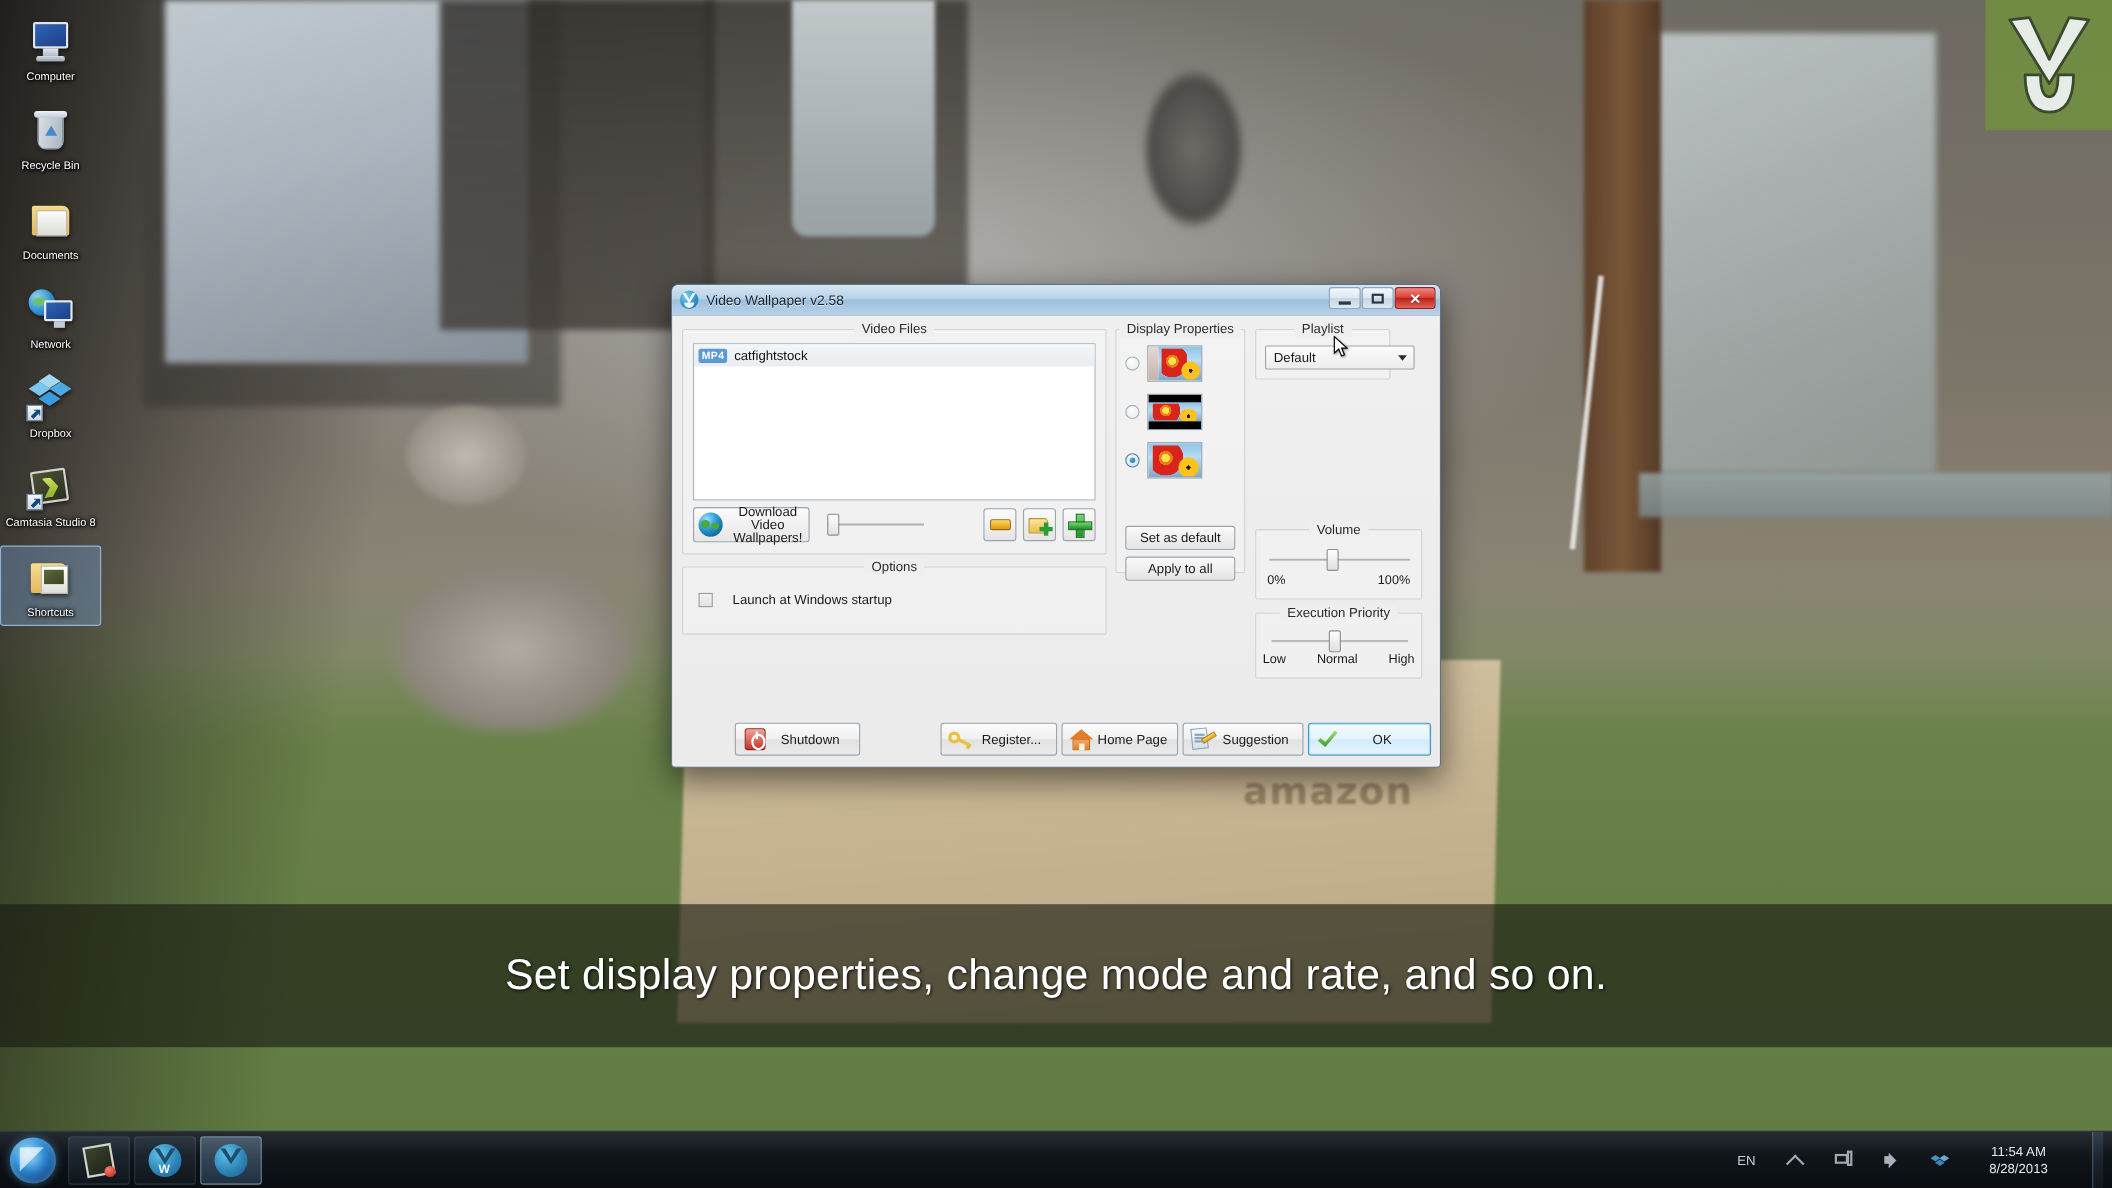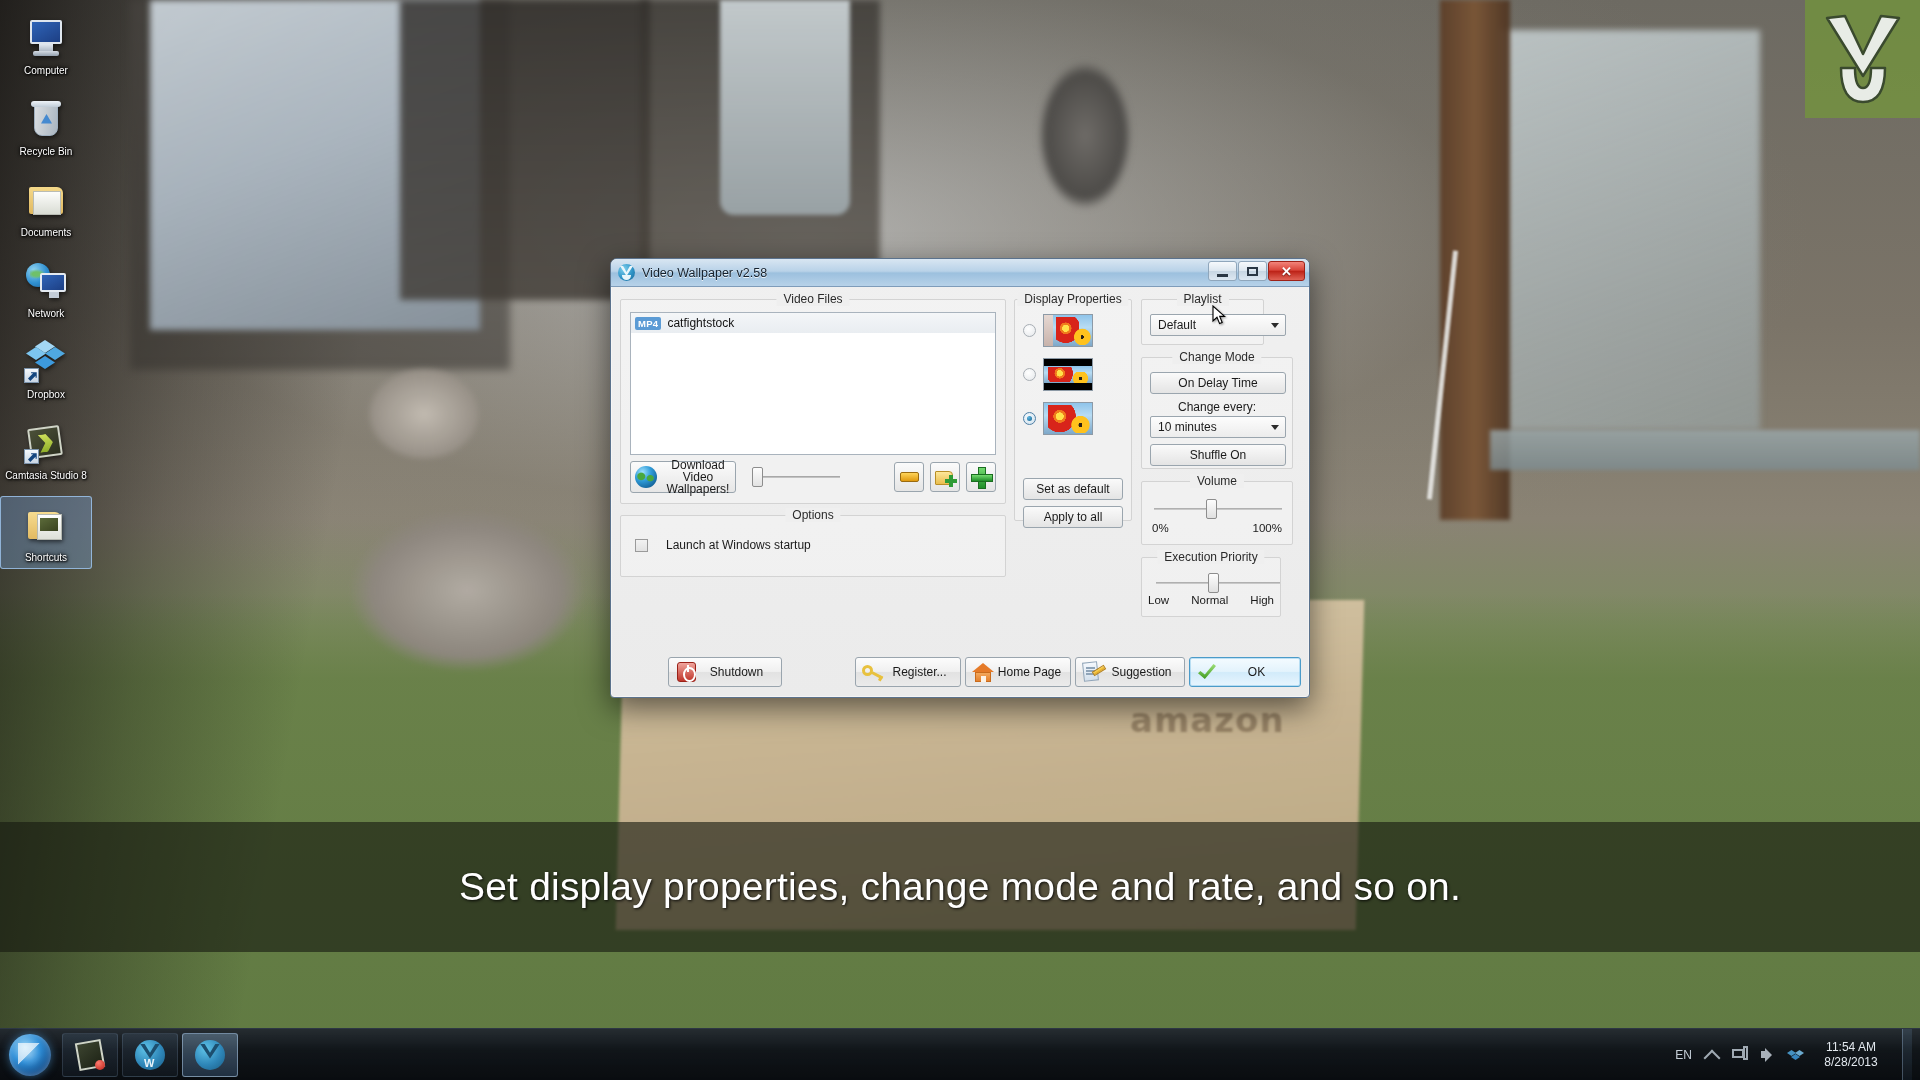--- a/index.html
+++ b/index.html
@@ -243,21 +243,21 @@
   .tb-vw { width:30px; height:30px; position:relative; }
   .tb-vw .circ { position:absolute; inset:0; border-radius:50%;
     background: radial-gradient(circle at 35% 30%, #5fc3e8 0%, #2e86b8 55%, #1a5c84 100%); }
   .tb-vw .v { position:absolute; left:5px; top:4px; width:20px; height:15px;
     background:#1c4e6e; clip-path: polygon(0 0, 22% 0, 50% 62%, 78% 0, 100% 0, 50% 100%); }
   .tb-vw .w { position:absolute; left:9px; bottom:1px; font-size:11px; font-weight:bold;
     color:#eaf4fa; font-family:"Liberation Sans",sans-serif; }
 
   #tray {
     margin-left:auto; display:flex; align-items:center; height:100%;
-    padding-right: 8px; gap: 11px;
+    padding-right: 8px; gap: 27px;
   }
   #tray .tray-text { font-size:12px; color:#c6cfd8; }
   .tray-ico { width:17px; height:17px; position:relative; opacity:.85; }
   .ti-up::after{ content:""; position:absolute; left:3px; top:6px; width:10px; height:10px;
     border-left:2px solid #b9c4ce; border-top:2px solid #b9c4ce; transform: rotate(45deg); }
   .ti-net .m { position:absolute; left:1px; top:3px; width:12px; height:9px; border:2px solid #b9c4ce; }
   .ti-net .p { position:absolute; right:0; top:0; width:5px; height:14px; border:2px solid #b9c4ce; }
   .ti-vol::before{ content:""; position:absolute; left:2px; top:5px; width:5px; height:7px; background:#c3ccd6;}
   .ti-vol::after{ content:""; position:absolute; left:6px; top:2px; width:0; height:0;
     border-style:solid; border-width:7px 0 7px 7px; border-color: transparent transparent transparent #c3ccd6;}
@@ -417,21 +417,21 @@
     border:1px solid #9aa5ae; border-radius:3px;
     background: linear-gradient(180deg,#fafafa,#e4e4e4);
     display:flex; align-items:center; justify-content:center; font-size:12px; color:#1a1a1a;
   }
   #btnSetDefault { position:absolute; left:8px; top:178px; width:100px; height:22px; }
   #btnApplyAll { position:absolute; left:8px; top:206px; width:100px; height:22px; }
 
   #gPlaylist { left:530px; top:12px; width:123px; height:46px; }
   #gChangeMode { left:530px; top:70px; width:152px; height:112px; }
   #gVolume { left:530px; top:194px; width:152px; height:64px; }
-  #gExecPriority { left:530px; top:270px; width:140px; height:60px; }
+  #gExecPriority { left:530px; top:270px; width:152px; height:60px; }
 
   .combo {
     position:absolute; height:22px; border:1px solid #9aa5ae; border-radius:2px;
     background: linear-gradient(180deg,#fdfdfd,#ececec);
     display:flex; align-items:center; padding-left:7px; font-size:12px;
   }
   .combo .caret {
     position:absolute; right:6px; top:8px; width:0; height:0;
     border-style:solid; border-width:5px 4px 0 4px; border-color:#2b2b2b transparent transparent transparent;
   }
@@ -720,34 +720,20 @@
     </div>
 
     <div class="gbox" id="gPlaylist">
       <div class="gtitle">Playlist</div>
       <div class="combo" id="cmbPlaylist">
         <span>Default</span>
         <span class="caret"></span>
       </div>
     </div>
 
-    <div class="gbox" id="gChangeMode">
-      <div class="gtitle">Change Mode</div>
-      <div class="sm-btn" id="btnOnDelayTime">
-        <span>On Delay Time</span>
-      </div>
-      <div id="lblChangeEvery">Change every:</div>
-      <div class="combo" id="cmbChangeEvery">
-        <span>10 minutes</span>
-        <span class="caret"></span>
-      </div>
-      <div class="sm-btn" id="btnShuffle">
-        <span>Shuffle On</span>
-      </div>
-    </div>
 
     <div class="gbox" id="gVolume">
       <div class="gtitle">Volume</div>
       <div class="hslider" id="volSlider">
         <div class="track"></div>
         <div class="thumb"></div>
       </div>
       <div id="volLabels">
         <span>0%</span>
         <span>100%</span>

